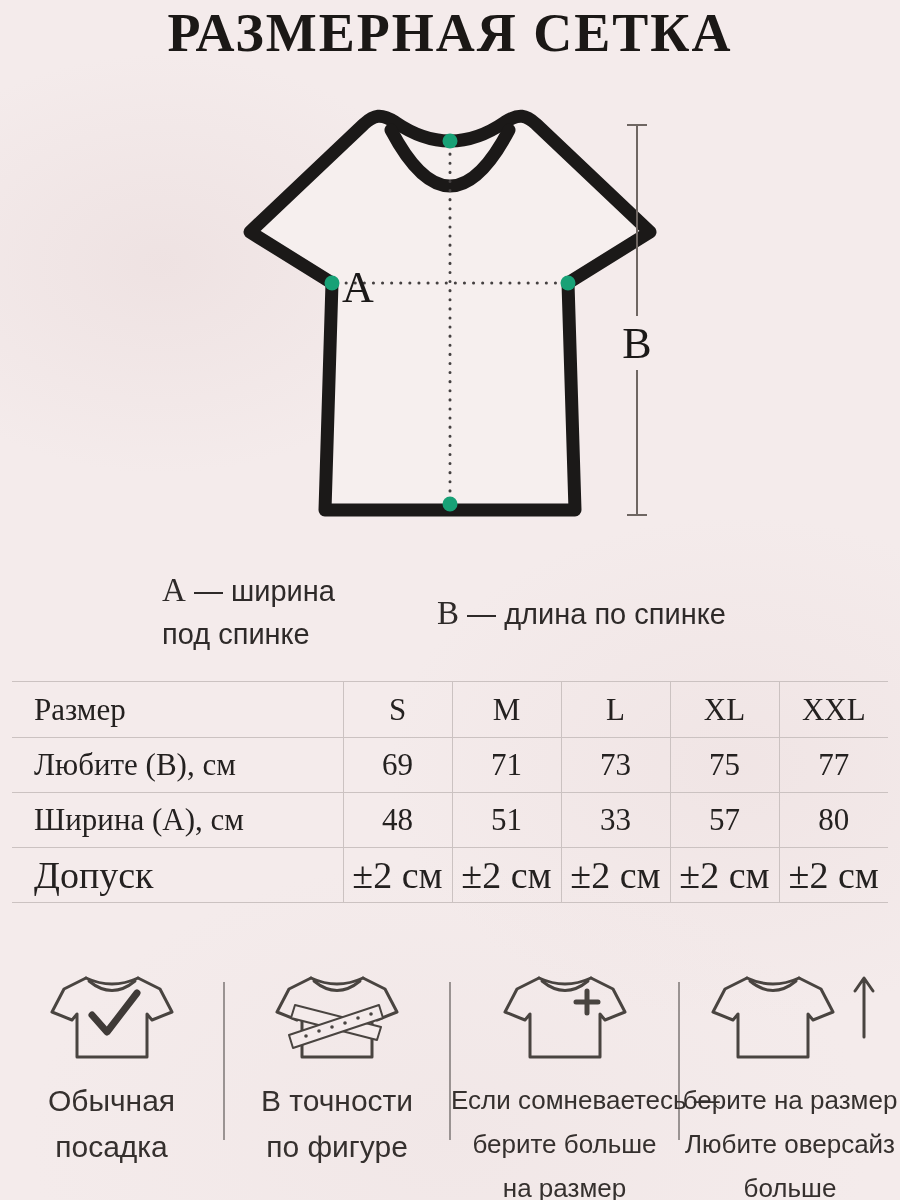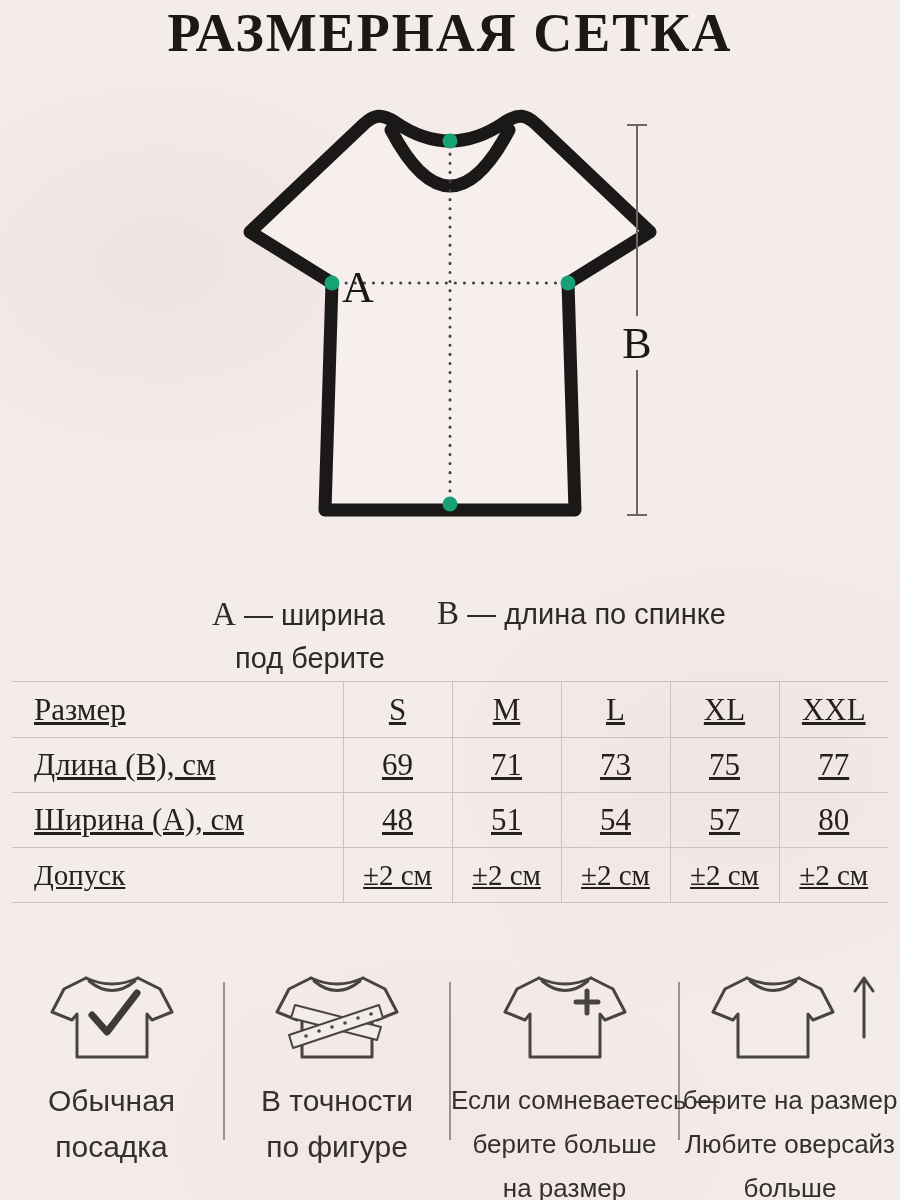--- a/index.html
+++ b/index.html
@@ -14,34 +14,34 @@
         color:#242120;}
 
   .title{position:absolute;top:2px;left:0;width:100%;text-align:center;
          font-family:"Liberation Serif", serif;font-size:54px;font-weight:600;
          letter-spacing:2px;color:#1b1816;}
 
   .diagram{position:absolute;left:225px;top:90px;width:450px;height:460px;}
 
   .legend{position:absolute;top:572px;left:0;width:100%;height:90px;font-size:29px;color:#2e2a29;}
   .legend .serif-letter{font-family:"Liberation Serif", serif;font-size:33px;}
-  .legend-a{position:absolute;left:175px;width:210px;text-align:right;margin-top:24px;}
+  .legend-a{position:absolute;left:162px;width:210px;text-align:left;}
   .legend-a .l2{margin-top:9px;}
   .legend-b{position:absolute;left:437px;top:1px;white-space:nowrap;margin-top:22px;}
 
   table.size-table{position:absolute;top:681px;left:12px;width:876px;
         border-collapse:collapse;table-layout:fixed;
         font-family:"Liberation Serif", serif;font-size:31px;color:#242120;}
-  table.size-table tr{border-top:1.5px solid #cbc2c1;text-decoration:underline;}
+  table.size-table tr{border-top:1.5px solid #cbc2c1;}
   table.size-table{border-bottom:1.5px solid #cbc2c1;}
   table.size-table td{height:54px;text-align:center;vertical-align:middle;padding:0;}
   table.size-table td.lbl{text-align:left;padding-left:22px;}
   table.size-table td + td{border-left:1.5px solid #cbc2c1;}
   table.size-table tr.hdr td{height:55px;}
-  table.size-table tr.tol td{font-size:29px;}
+  table.size-table tr.tol td{font-size:38px;}
 
   .tips{position:absolute;top:960px;left:0;width:100%;height:240px;}
   .tip{position:absolute;top:0;text-align:center;}
   .tip-1{left:0;width:223px;}
   .tip-2{left:225px;width:224px;}
   .tip-3{left:451px;width:227px;}
   .tip-4{left:680px;width:220px;}
   .tip svg{display:block;margin:5px auto 0 auto;}
   .tip .caption{margin-top:8px;color:#35302e;}
   .tip-1 .caption,.tip-2 .caption{font-size:30px;line-height:46px;}
@@ -78,21 +78,21 @@
     </g>
 
     <text x="133" y="212" text-anchor="middle" font-family="Liberation Serif, serif" font-size="44" fill="#1b1918">A</text>
     <text x="412" y="268" text-anchor="middle" font-family="Liberation Serif, serif" font-size="44" fill="#1b1918">B</text>
   </svg>
 
   <div class="legend">
     <div class="legend-a">
       <div class="l1"><span class="serif-letter">А</span>
         <span>— ширина</span></div>
-      <div class="l2">под берите</div>
+      <div class="l2">под спинке</div>
     </div>
     <div class="legend-b">
       <span class="serif-letter">В</span>
       <span>— длина по спинке</span>
     </div>
   </div>
 
   <table class="size-table">
     <colgroup>
       <col style="width:331px">
@@ -105,32 +105,32 @@
     <tbody>
         <tr class="hdr">
       <td class="lbl">Размер</td>
       <td>S</td>
       <td>M</td>
       <td>L</td>
       <td>XL</td>
       <td>XXL</td>
     </tr>
     <tr>
-      <td class="lbl">Длина (В), см</td>
+      <td class="lbl">Любите (В), см</td>
       <td>69</td>
       <td>71</td>
       <td>73</td>
       <td>75</td>
       <td>77</td>
     </tr>
     <tr>
       <td class="lbl">Ширина (А), см</td>
       <td>48</td>
       <td>51</td>
-      <td>54</td>
+      <td>33</td>
       <td>57</td>
       <td>80</td>
     </tr>
     <tr class="tol">
       <td class="lbl">Допуск</td>
       <td>±2 см</td>
       <td>±2 см</td>
       <td>±2 см</td>
       <td>±2 см</td>
       <td>±2 см</td>

